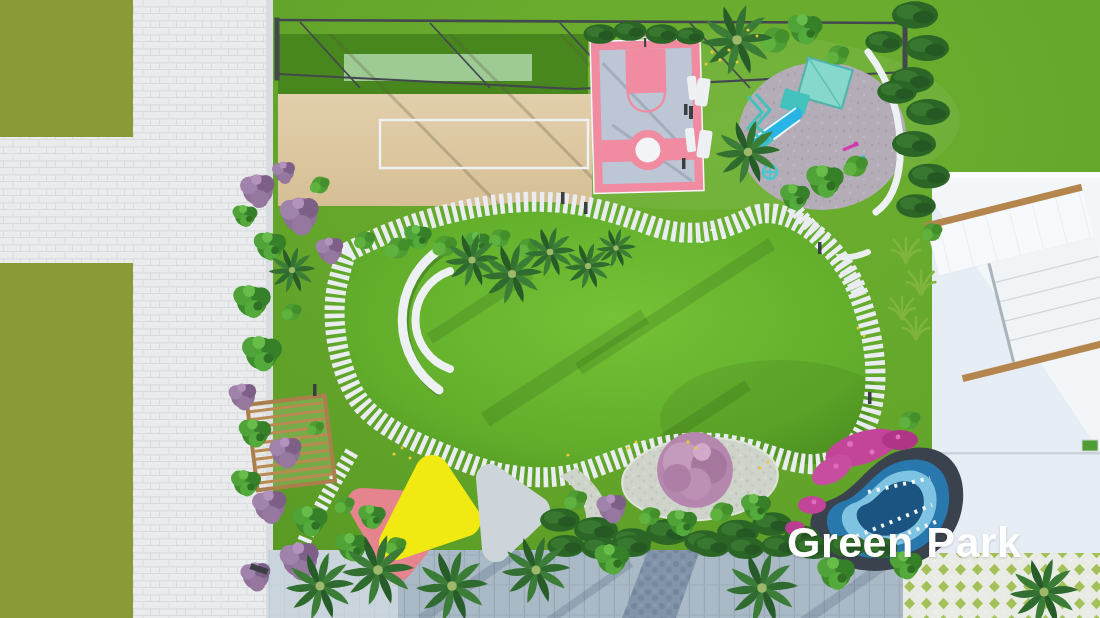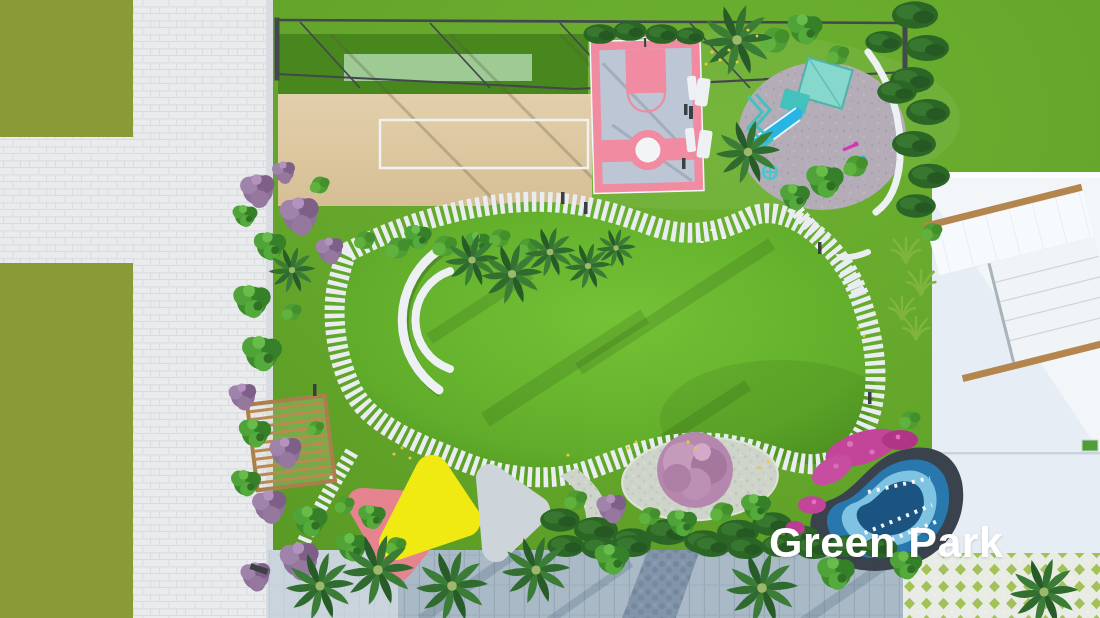--- a/index.html
+++ b/index.html
@@ -1,19 +1,19 @@
 <!DOCTYPE html>
 <html style="--park-grass: #63a52a; --street-grass: #8a9a37; --paver-light: #e9ebec; --paver-joint: #d8dbde; --sand: #dcc7a0; --turf: #47871d; --turf-mat: #aed7a8; --court-pink: #f08ba1; --court-surface: #bcc6d4; --playground-gray: #b4adb7; --equipment-teal: #43c1bd; --slide-cyan: #28b5e5; --pond-rim: #3a424d; --pond-mid: #2878ad; --pond-light: #7fc3e3; --pond-deep: #1b5480; --flower-magenta: #c2459a; --canopy-yellow: #f0e912; --canopy-pink: #e5848f; --canopy-gray: #ced5da; --plaza-white: #f3f6f8; --wood: #b5854e; --walkway: #a9b9c6; --hedge-dark: #2c6627; --tree-green: #3e8c2c; --tree-purple: #8e7099; --path-plank: #e9edf1; --lawn-light: #74c236; --lawn-dark: #4f9320; --text-white: #ffffff;"><head>
 <meta charset="utf-8">
 <style>
   html,body{margin:0;padding:0;background:#222;}
   #stage{position:relative;width:1100px;height:618px;overflow:hidden;font-family:"Liberation Sans",sans-serif;}
   #stage svg{position:absolute;left:0;top:0;display:block;}
   .watermark{
-    position:absolute;left:769px;top:518px;
+    position:absolute;left:787px;top:518px;
     font-size:43px;font-weight:800;letter-spacing:0.5px;
     color:var(--text-white,#fff);
     text-shadow:0 1px 3px rgba(0,0,0,.18);
     font-family:"Liberation Sans",sans-serif;
     user-select:none;
   }
   .f-street-grass{fill:var(--street-grass,#8a9a37);}
   .f-turf{fill:var(--turf,#47871d);}
   .f-mat{fill:var(--turf-mat,#aed7a8);}
   .f-pink{fill:var(--court-pink,#f08ba1);}

